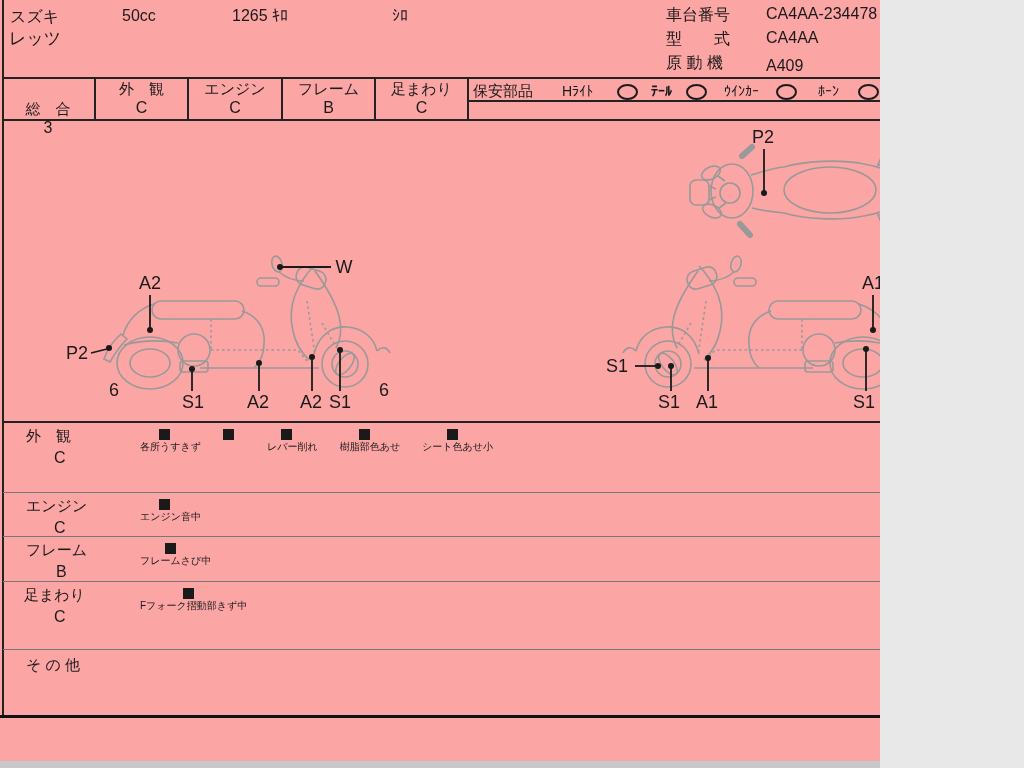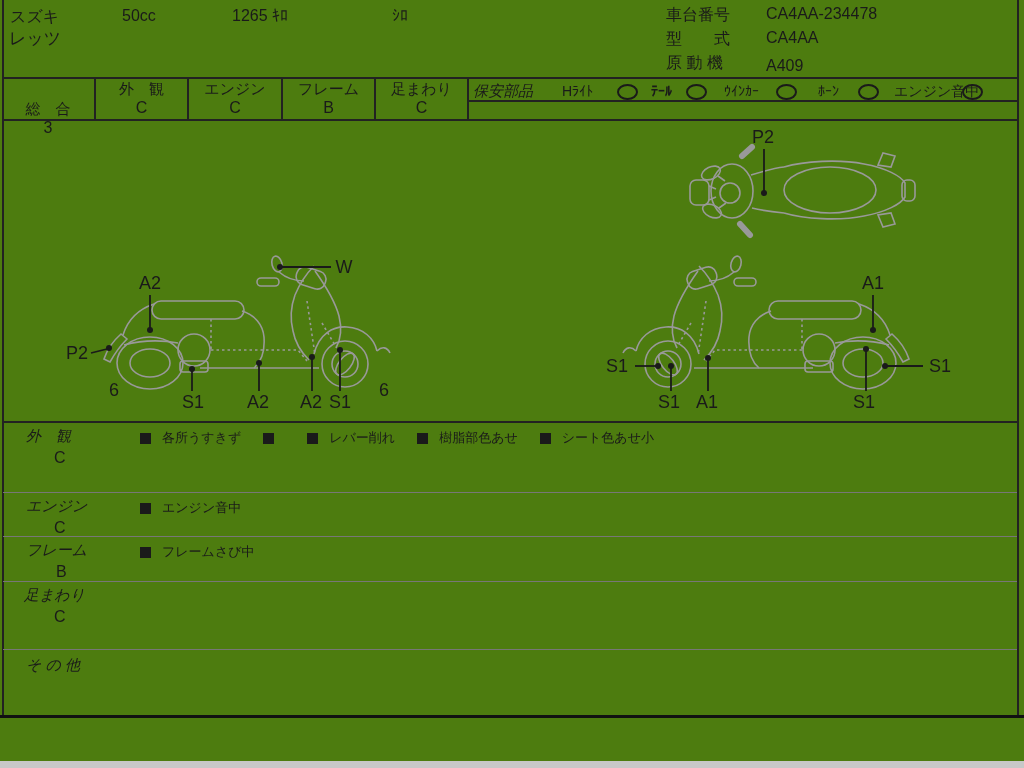--- a/index.html
+++ b/index.html
@@ -1,35 +1,35 @@
 <!DOCTYPE html>
 <html><head>
 <meta charset="utf-8">
 <style>
   html,body{margin:0;padding:0;background:#e8e8e8;}
   .sheet{
-    position:relative;width:1024px;height:768px;background:#4d7c0f;
+    position:relative;width:880px;height:768px;background:#fca5a5;
     font-family:"Liberation Sans","DejaVu Sans",sans-serif;color:#1a1a1a;overflow:hidden;
   }
   .abs{position:absolute;white-space:nowrap;}
   .ln{position:absolute;background:#222;}
   .ln-thin{position:absolute;background:#777;}
   .t16{font-size:16px;}
-  .t15{font-size:15px;font-style:italic;}
+  .t15{font-size:15px;}
   .t14{font-size:14px;}
   .t17{font-size:17px;}
   
   .score-box{position:absolute;top:79px;height:40px;display:flex;flex-direction:column;align-items:center;justify-content:space-between;padding:1px 0 2px 0;box-sizing:border-box;}
   .score-box .lbl{font-size:15px;}
   .score-box .val{font-size:16px;}
   
   .circ{display:inline-block;width:17px;height:12px;border:2px solid #1a1a1a;border-radius:50%;vertical-align:middle;}
   
   .note-row{position:absolute;display:flex;gap:22px;}
-  .note-item{display:flex;align-items:center;font-size:13px;white-space:nowrap;}
+  .note-item{display:flex;align-items:center;font-size:10px;white-space:nowrap;flex-direction:column;}
   .sq{display:inline-block;width:11px;height:11px;background:#1a1a1a;margin-right:11px;flex:0 0 auto;}
   
   .diagram{position:absolute;left:4px;top:123px;}
   .diagram text{font-size:18px;fill:#1a1a1a;font-family:"Liberation Sans","DejaVu Sans",sans-serif;}
   .diagram .art{stroke:#999;fill:none;stroke-width:1.6;}
   .diagram .ptr{stroke:#1a1a1a;stroke-width:1.8;fill:none;}
   .diagram .dot{fill:#1a1a1a;stroke:none;}
 </style>
 </head>
 <body>
@@ -273,16 +273,22 @@
   <div class="abs t16" style="left:56px;top:563px;">B</div>
   <div class="note-row" style="left:140px;top:543px;">
     <span class="note-item">
         <span class="sq"></span>
         <span>フレームさび中</span>
       </span>
   </div>
 
   <div class="abs t15" style="left:24px;top:586px;">足まわり</div>
   <div class="abs t16" style="left:54px;top:608px;">C</div>
+  <div class="note-row" style="left:140px;top:588px;">
+    <span class="note-item">
+        <span class="sq"></span>
+        <span>Fフォーク摺動部きず中</span>
+      </span>
+  </div>
 
   <div class="abs t15" style="left:26px;top:656px;">そ の 他</div>
 
 </div>
 
 </body></html>

